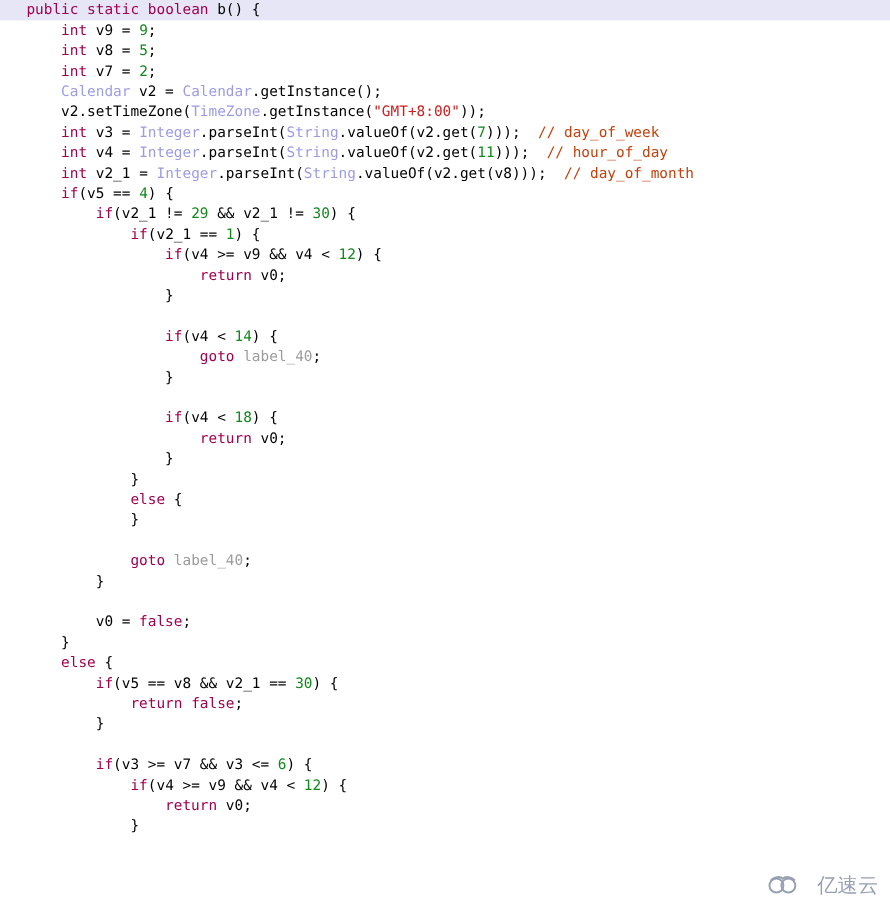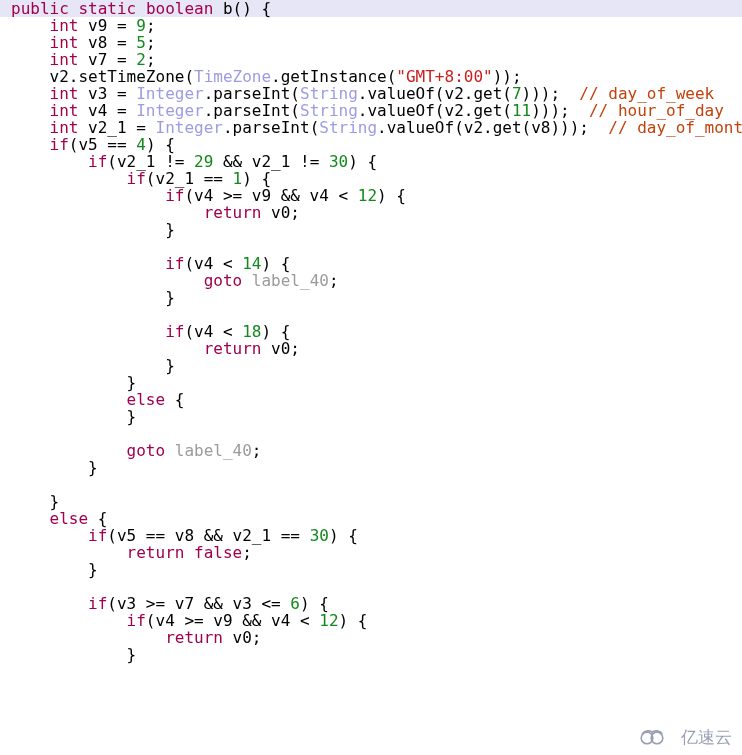--- a/index.html
+++ b/index.html
@@ -20,23 +20,23 @@
     left: 0;
     top: 0;
     width: 742px;
     height: 755px;
     background: #ffffff;
   }
 
   .code-line {
     height: 17px;
     line-height: 17px;
-    font-size: 16px;
+    font-size: 12px;
     white-space: pre;
-    padding-left: 11px;
+    padding-left: 22px;
     letter-spacing: 0px;
     color: #000000;
   }
   .code-line.highlight {
     background: #e7e6f6;
   }
 
   
   .kw   { color: #a1004e; font-weight: normal; }
   .cls  { color: #9c9ce4; }
@@ -66,20 +66,21 @@
 </style>
 </head>
 <body>
 
 <div id="code-viewer">
   <div id="code-body">
       <div class="code-line highlight"><span class="pln"></span><span class="kw">public</span><span class="pln"> </span><span class="kw">static</span><span class="pln"> </span><span class="kw">boolean</span><span class="pln"> b() {</span></div>
       <div class="code-line"><span class="pln">    </span><span class="kw">int</span><span class="pln"> v9 = </span><span class="num">9</span><span class="pln">;</span></div>
       <div class="code-line"><span class="pln">    </span><span class="kw">int</span><span class="pln"> v8 = </span><span class="num">5</span><span class="pln">;</span></div>
       <div class="code-line"><span class="pln">    </span><span class="kw">int</span><span class="pln"> v7 = </span><span class="num">2</span><span class="pln">;</span></div>
+      <div class="code-line"><span class="pln">    </span><span class="cls">Calendar</span><span class="pln"> v2 = </span><span class="cls">Calendar</span><span class="pln">.getInstance();</span></div>
       <div class="code-line"><span class="pln">    </span><span class="pln">v2.setTimeZone(</span><span class="cls">TimeZone</span><span class="pln">.getInstance(</span><span class="str">"GMT+8:00"</span><span class="pln">));</span></div>
       <div class="code-line"><span class="pln">    </span><span class="kw">int</span><span class="pln"> v3 = </span><span class="cls">Integer</span><span class="pln">.parseInt(</span><span class="cls">String</span><span class="pln">.valueOf(v2.get(</span><span class="num">7</span><span class="pln">)));  </span><span class="cmt">// day_of_week</span></div>
       <div class="code-line"><span class="pln">    </span><span class="kw">int</span><span class="pln"> v4 = </span><span class="cls">Integer</span><span class="pln">.parseInt(</span><span class="cls">String</span><span class="pln">.valueOf(v2.get(</span><span class="num">11</span><span class="pln">)));  </span><span class="cmt">// hour_of_day</span></div>
       <div class="code-line"><span class="pln">    </span><span class="kw">int</span><span class="pln"> v2_1 = </span><span class="cls">Integer</span><span class="pln">.parseInt(</span><span class="cls">String</span><span class="pln">.valueOf(v2.get(v8)));  </span><span class="cmt">// day_of_month</span></div>
       <div class="code-line"><span class="pln">    </span><span class="kw">if</span><span class="pln">(v5 == </span><span class="num">4</span><span class="pln">) {</span></div>
       <div class="code-line"><span class="pln">        </span><span class="kw">if</span><span class="pln">(v2_1 != </span><span class="num">29</span><span class="pln"> &amp;&amp; v2_1 != </span><span class="num">30</span><span class="pln">) {</span></div>
       <div class="code-line"><span class="pln">            </span><span class="kw">if</span><span class="pln">(v2_1 == </span><span class="num">1</span><span class="pln">) {</span></div>
       <div class="code-line"><span class="pln">                </span><span class="kw">if</span><span class="pln">(v4 &gt;= v9 &amp;&amp; v4 &lt; </span><span class="num">12</span><span class="pln">) {</span></div>
       <div class="code-line"><span class="pln">                    </span><span class="kw">return</span><span class="pln"> v0;</span></div>
       <div class="code-line"><span class="pln">                </span><span class="pln">}</span></div>
@@ -91,20 +92,21 @@
       <div class="code-line"><span class="pln">                </span><span class="kw">if</span><span class="pln">(v4 &lt; </span><span class="num">18</span><span class="pln">) {</span></div>
       <div class="code-line"><span class="pln">                    </span><span class="kw">return</span><span class="pln"> v0;</span></div>
       <div class="code-line"><span class="pln">                </span><span class="pln">}</span></div>
       <div class="code-line"><span class="pln">            </span><span class="pln">}</span></div>
       <div class="code-line"><span class="pln">            </span><span class="kw">else</span><span class="pln"> {</span></div>
       <div class="code-line"><span class="pln">            </span><span class="pln">}</span></div>
       <div class="code-line">&nbsp;</div>
       <div class="code-line"><span class="pln">            </span><span class="kw">goto</span><span class="pln"> </span><span class="lbl">label_40</span><span class="pln">;</span></div>
       <div class="code-line"><span class="pln">        </span><span class="pln">}</span></div>
       <div class="code-line">&nbsp;</div>
+      <div class="code-line"><span class="pln">        </span><span class="pln">v0 = </span><span class="kw">false</span><span class="pln">;</span></div>
       <div class="code-line"><span class="pln">    </span><span class="pln">}</span></div>
       <div class="code-line"><span class="pln">    </span><span class="kw">else</span><span class="pln"> {</span></div>
       <div class="code-line"><span class="pln">        </span><span class="kw">if</span><span class="pln">(v5 == v8 &amp;&amp; v2_1 == </span><span class="num">30</span><span class="pln">) {</span></div>
       <div class="code-line"><span class="pln">            </span><span class="kw">return</span><span class="pln"> </span><span class="kw">false</span><span class="pln">;</span></div>
       <div class="code-line"><span class="pln">        </span><span class="pln">}</span></div>
       <div class="code-line">&nbsp;</div>
       <div class="code-line"><span class="pln">        </span><span class="kw">if</span><span class="pln">(v3 &gt;= v7 &amp;&amp; v3 &lt;= </span><span class="num">6</span><span class="pln">) {</span></div>
       <div class="code-line"><span class="pln">            </span><span class="kw">if</span><span class="pln">(v4 &gt;= v9 &amp;&amp; v4 &lt; </span><span class="num">12</span><span class="pln">) {</span></div>
       <div class="code-line"><span class="pln">                </span><span class="kw">return</span><span class="pln"> v0;</span></div>
       <div class="code-line"><span class="pln">            </span><span class="pln">}</span></div>

